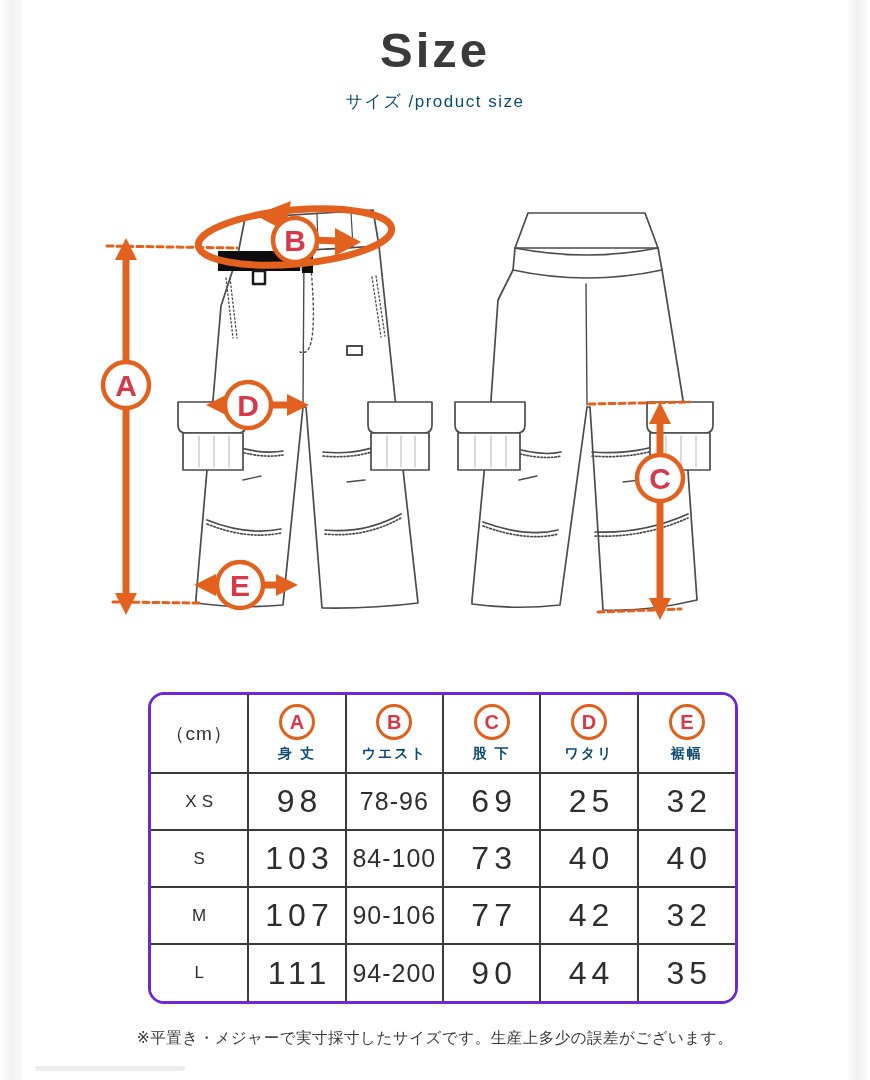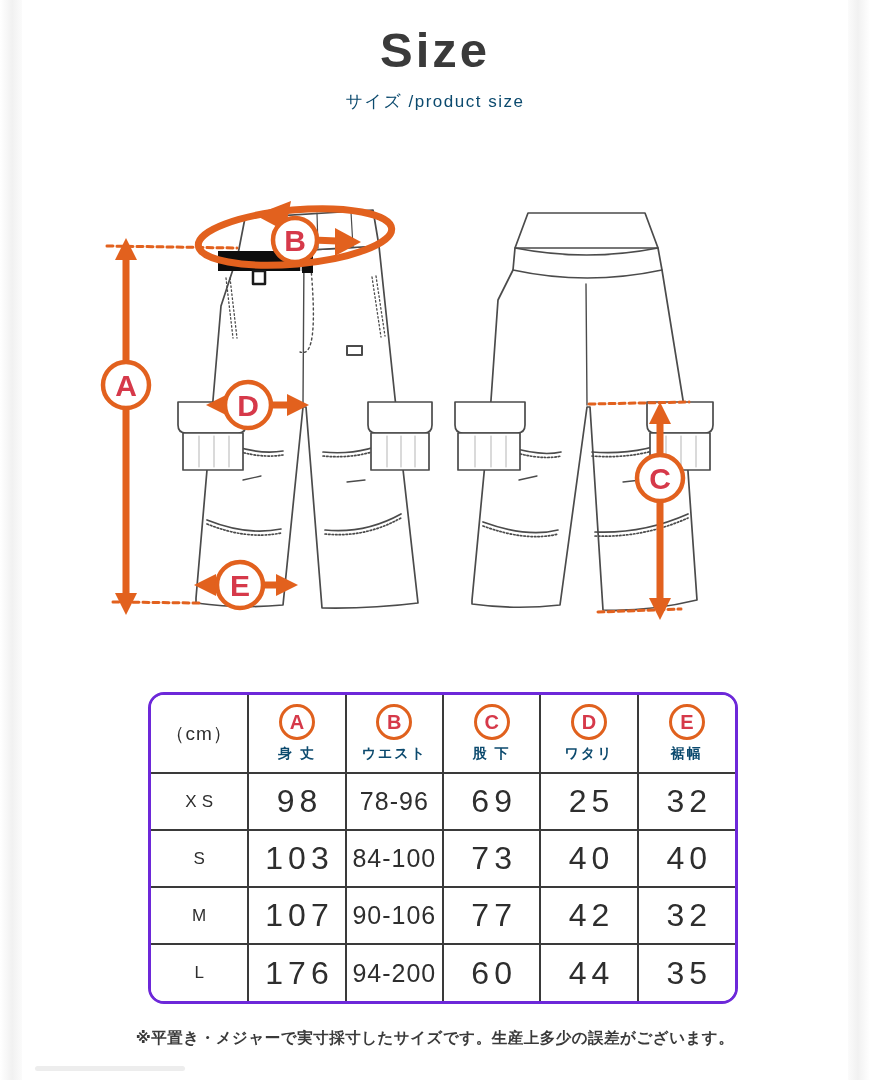--- a/index.html
+++ b/index.html
@@ -41,21 +41,21 @@
     width:30px;height:30px;border:3px solid #E0611E;border-radius:50%;
     font-size:20px;font-weight:bold;color:#D6394A;line-height:1;margin-bottom:5px;
   }
   .hlabel{font-size:14px;font-weight:bold;letter-spacing:2px;color:#0c4a6e;}
   td.size-cell{font-size:17px;letter-spacing:5px;text-indent:5px;}
   td.val-cell{font-size:32px;letter-spacing:5px;text-indent:5px;}
   .size-table td:nth-child(3){font-size:25px;letter-spacing:1px;text-indent:0;}
   
   .footer-note{
     position:absolute;top:1028px;left:0;width:100%;text-align:center;
-    font-size:15.5px;font-weight:bold;letter-spacing:0.5px;color:#3a3a3a;
+    font-size:15.5px;font-weight:normal;letter-spacing:0.5px;color:#3a3a3a;
   }
   .photo-artifact{
     position:absolute;left:35px;top:1066px;width:150px;height:5px;
     background:#ededed;border-radius:3px;
   }
 </style>
 </head>
 <body>
 
 <div class="stage">
@@ -252,23 +252,23 @@
         <tr>
           <td class="size-cell">M</td>
           <td class="val-cell">107</td>
           <td class="val-cell">90-106</td>
           <td class="val-cell">77</td>
           <td class="val-cell">42</td>
           <td class="val-cell">32</td>
         </tr>
         <tr>
           <td class="size-cell">L</td>
-          <td class="val-cell">176</td>
+          <td class="val-cell">111</td>
           <td class="val-cell">94-200</td>
-          <td class="val-cell">60</td>
+          <td class="val-cell">90</td>
           <td class="val-cell">44</td>
           <td class="val-cell">35</td>
         </tr>
       </tbody>
     </table>
   </div>
 
   <div class="footer-note">※平置き・メジャーで実寸採寸したサイズです。生産上多少の誤差がございます。</div>
   <div class="photo-artifact"></div>
 </div>

